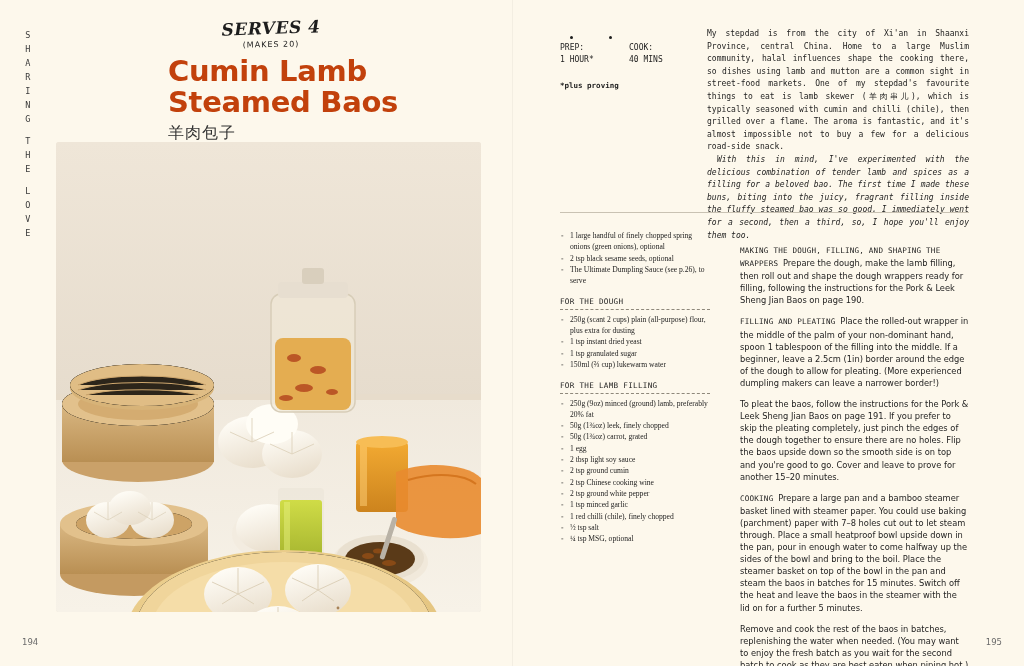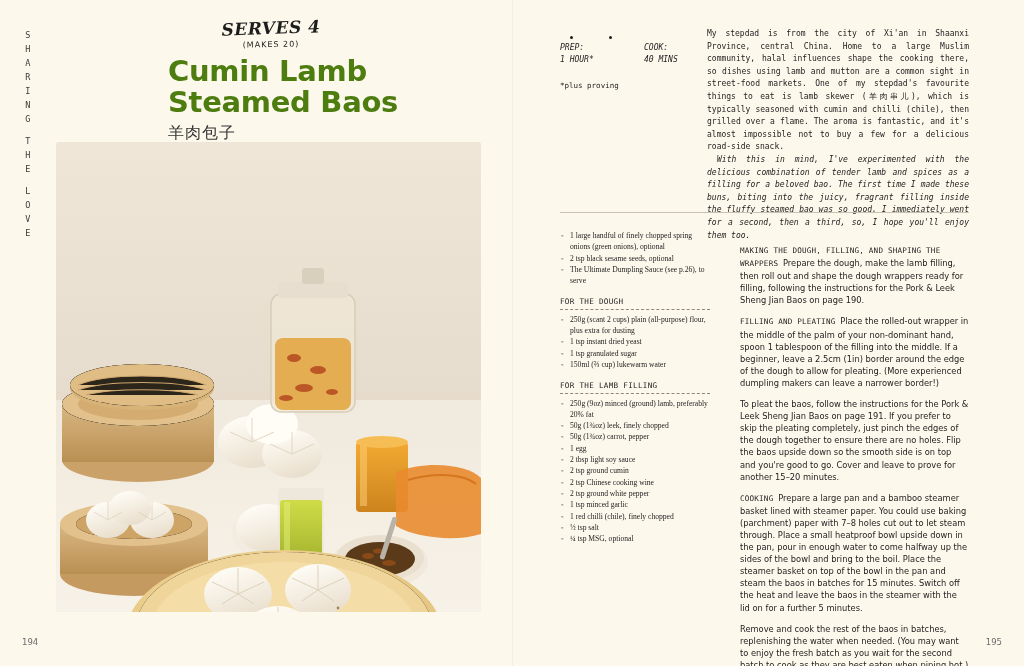--- a/index.html
+++ b/index.html
@@ -49,21 +49,21 @@
     transform:rotate(-1deg);
   }
 
   .recipe-title {
     position:absolute; left:168px; top:56px; width:300px;
     font-family:"DejaVu Sans", sans-serif;
     font-weight:bold;
     font-size:29px;
     line-height:31px;
     letter-spacing:-0.3px;
-    color:#4d7c0f;
+    color:#c2410c;
   }
   .chinese-title {
     position:absolute; left:168px; top:123px; width:300px;
     font-size:16px; color:#333;
     letter-spacing:1px;
   }
 
   .photo {
     position:absolute; left:56px; top:142px; width:425px; height:470px;
     border-radius:3px;
@@ -81,23 +81,23 @@
   
   .right-page { position:absolute; left:512px; top:0; width:512px; height:666px; }
 
   .timing {
     position:absolute; left:48px; top:36px; width:140px;
     font-family:"DejaVu Sans Mono", monospace;
     font-size:8px; color:#1d1d1d; line-height:12px;
   }
   .dots { display:flex; gap:36px; padding-left:10px; margin-bottom:3px; }
   .dot { width:3px; height:3px; border-radius:50%; background:#1d1d1d; }
-  .timing-row { display:flex; gap:28px;font-style:italic; }
+  .timing-row { display:flex; gap:13px; }
   .timing-col { width:56px; }
-  .timing-note { margin-top:14px; font-size:7.5px; color:#1d1d1d; }
+  .timing-note { margin-top:14px; font-size:7.5px; color:#1d1d1d;font-weight:bold; }
 
   .intro {
     position:absolute; left:195px; top:28px; width:262px;
     font-family:"DejaVu Sans Mono", monospace;
     font-size:8px; line-height:12.6px;
     color:#1d1d1d;
     text-align:justify;
   }
   .intro p { margin:0; }
   .intro p + p { text-indent:10px;font-style:italic; }
@@ -405,21 +405,21 @@
         <div class="ing-item">
           <span class="ing-dash">-</span>
           <span class="ing-text">250g (9oz) minced (ground) lamb, preferably 20% fat</span>
         </div>
         <div class="ing-item">
           <span class="ing-dash">-</span>
           <span class="ing-text">50g (1¾oz) leek, finely chopped</span>
         </div>
         <div class="ing-item">
           <span class="ing-dash">-</span>
-          <span class="ing-text">50g (1¾oz) carrot, pepper</span>
+          <span class="ing-text">50g (1¾oz) carrot, grated</span>
         </div>
         <div class="ing-item">
           <span class="ing-dash">-</span>
           <span class="ing-text">1 egg</span>
         </div>
         <div class="ing-item">
           <span class="ing-dash">-</span>
           <span class="ing-text">2 tbsp light soy sauce</span>
         </div>
         <div class="ing-item">

